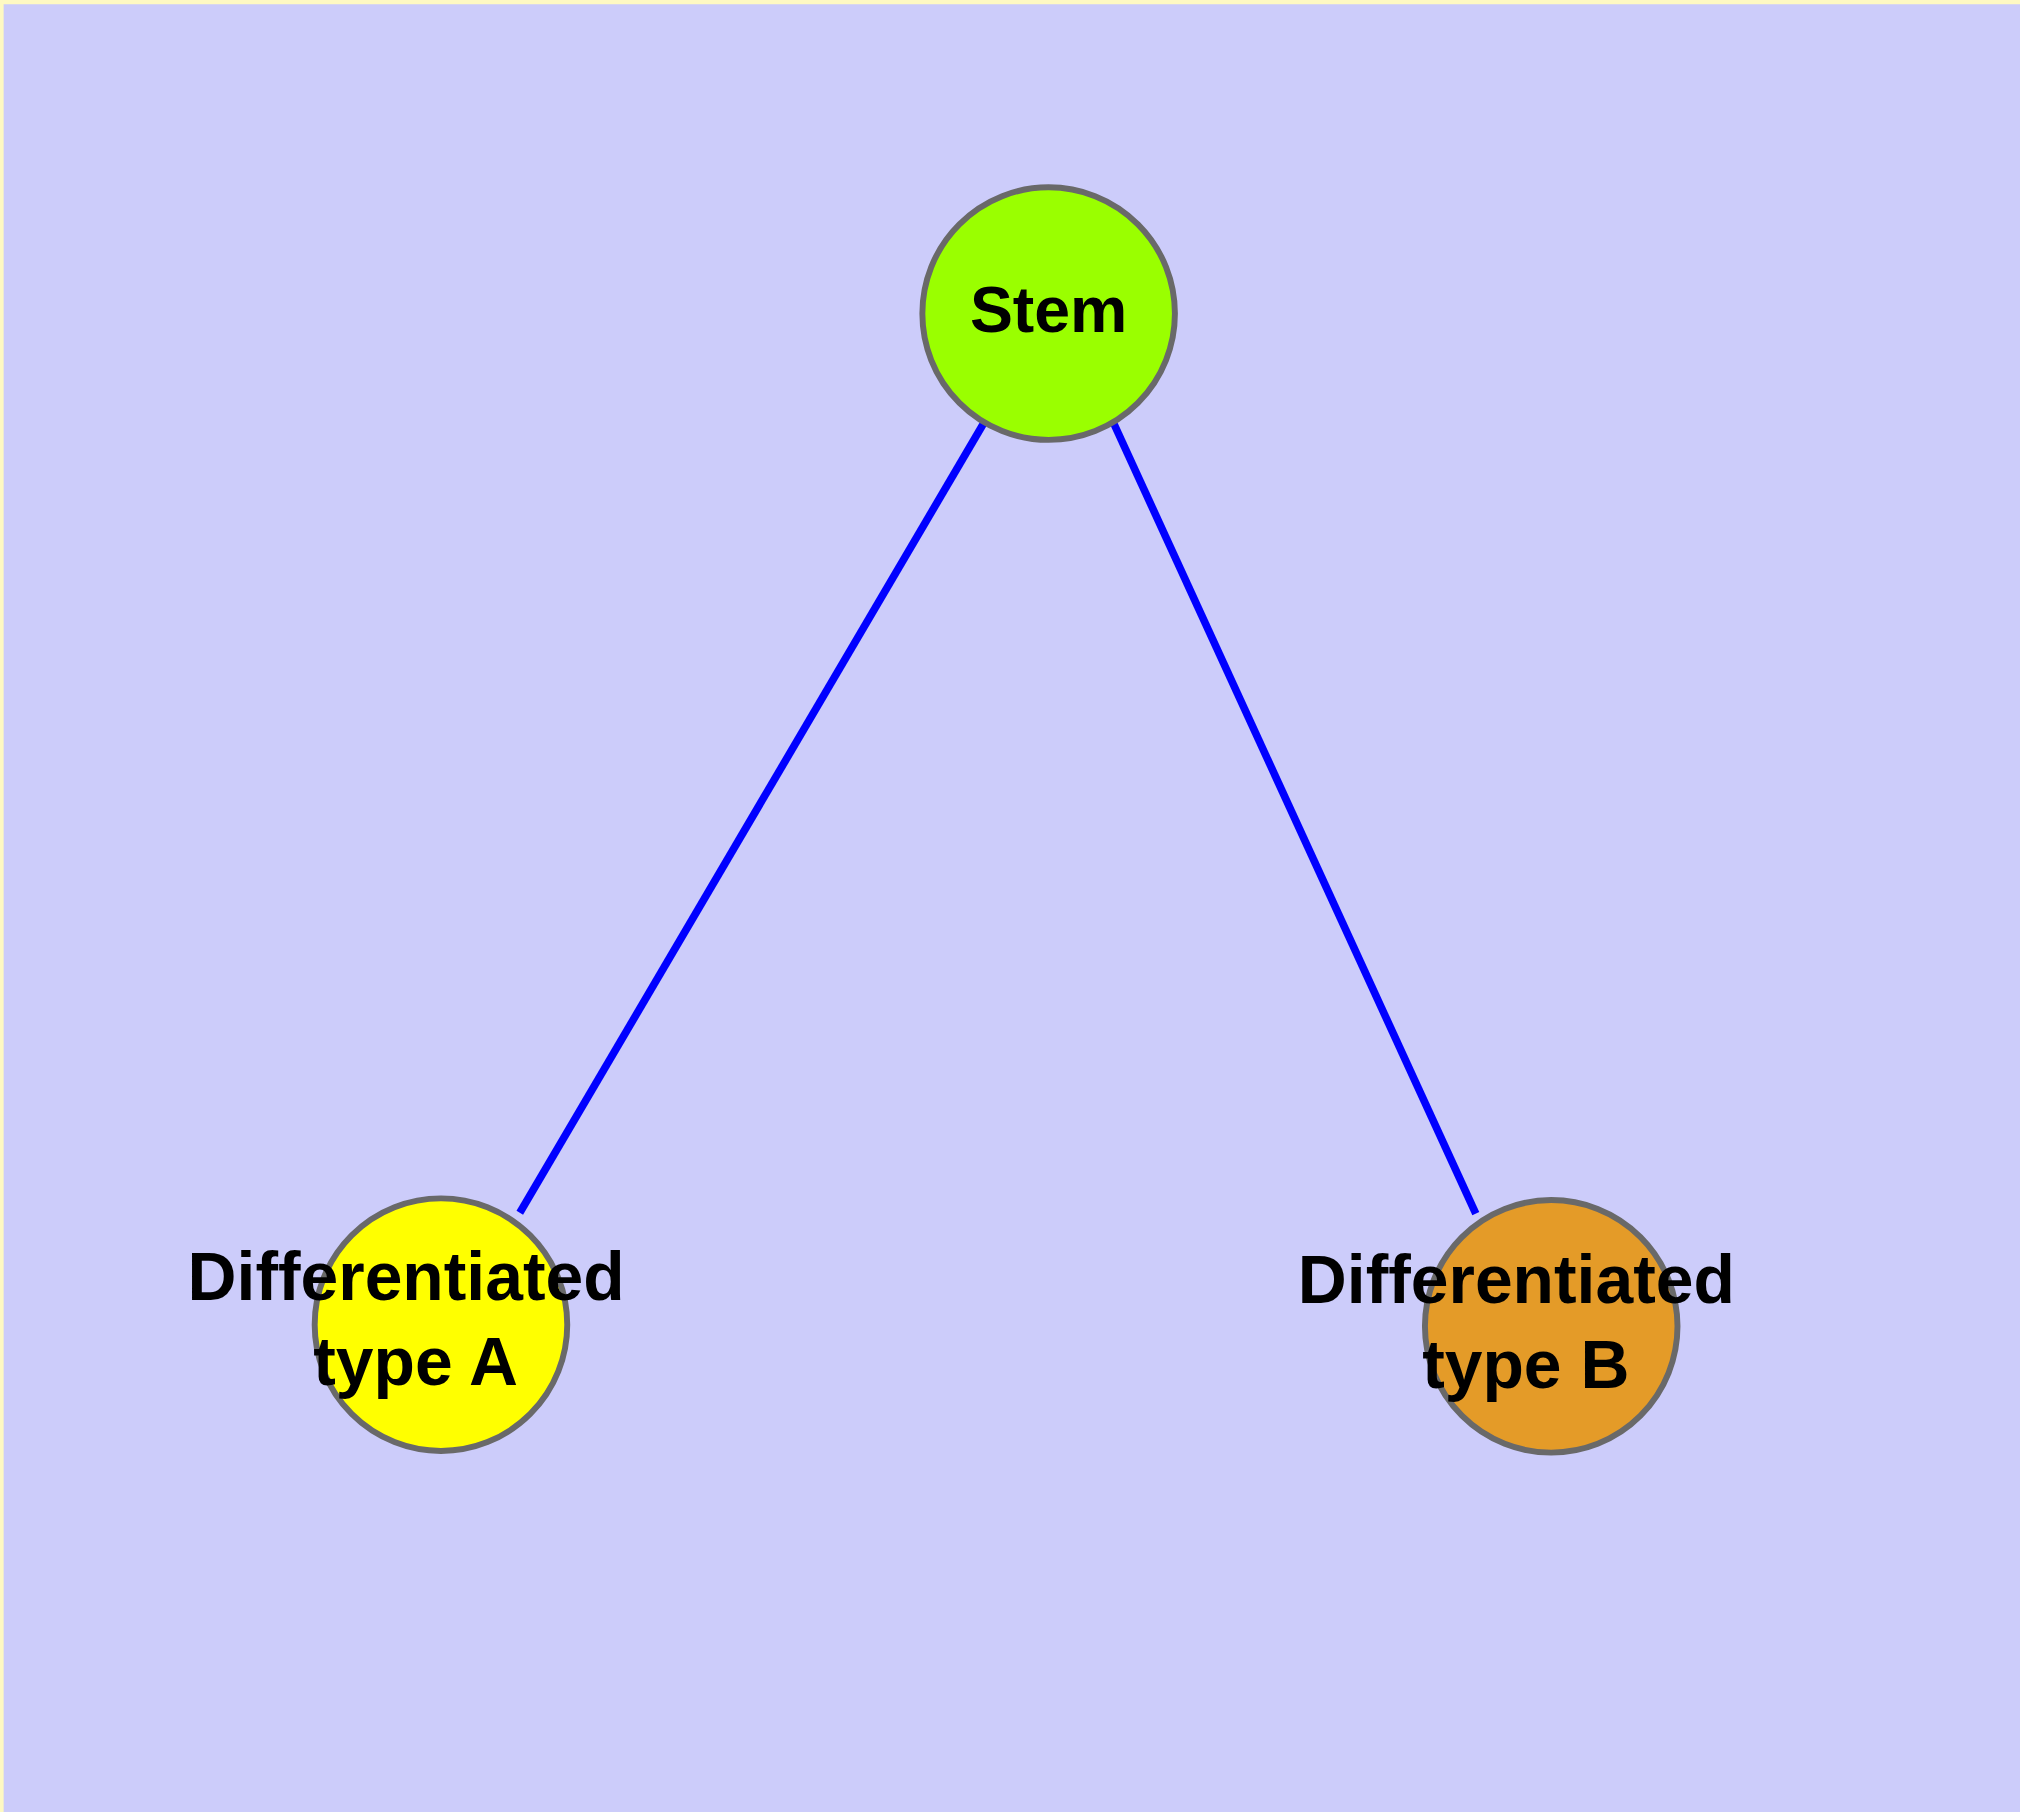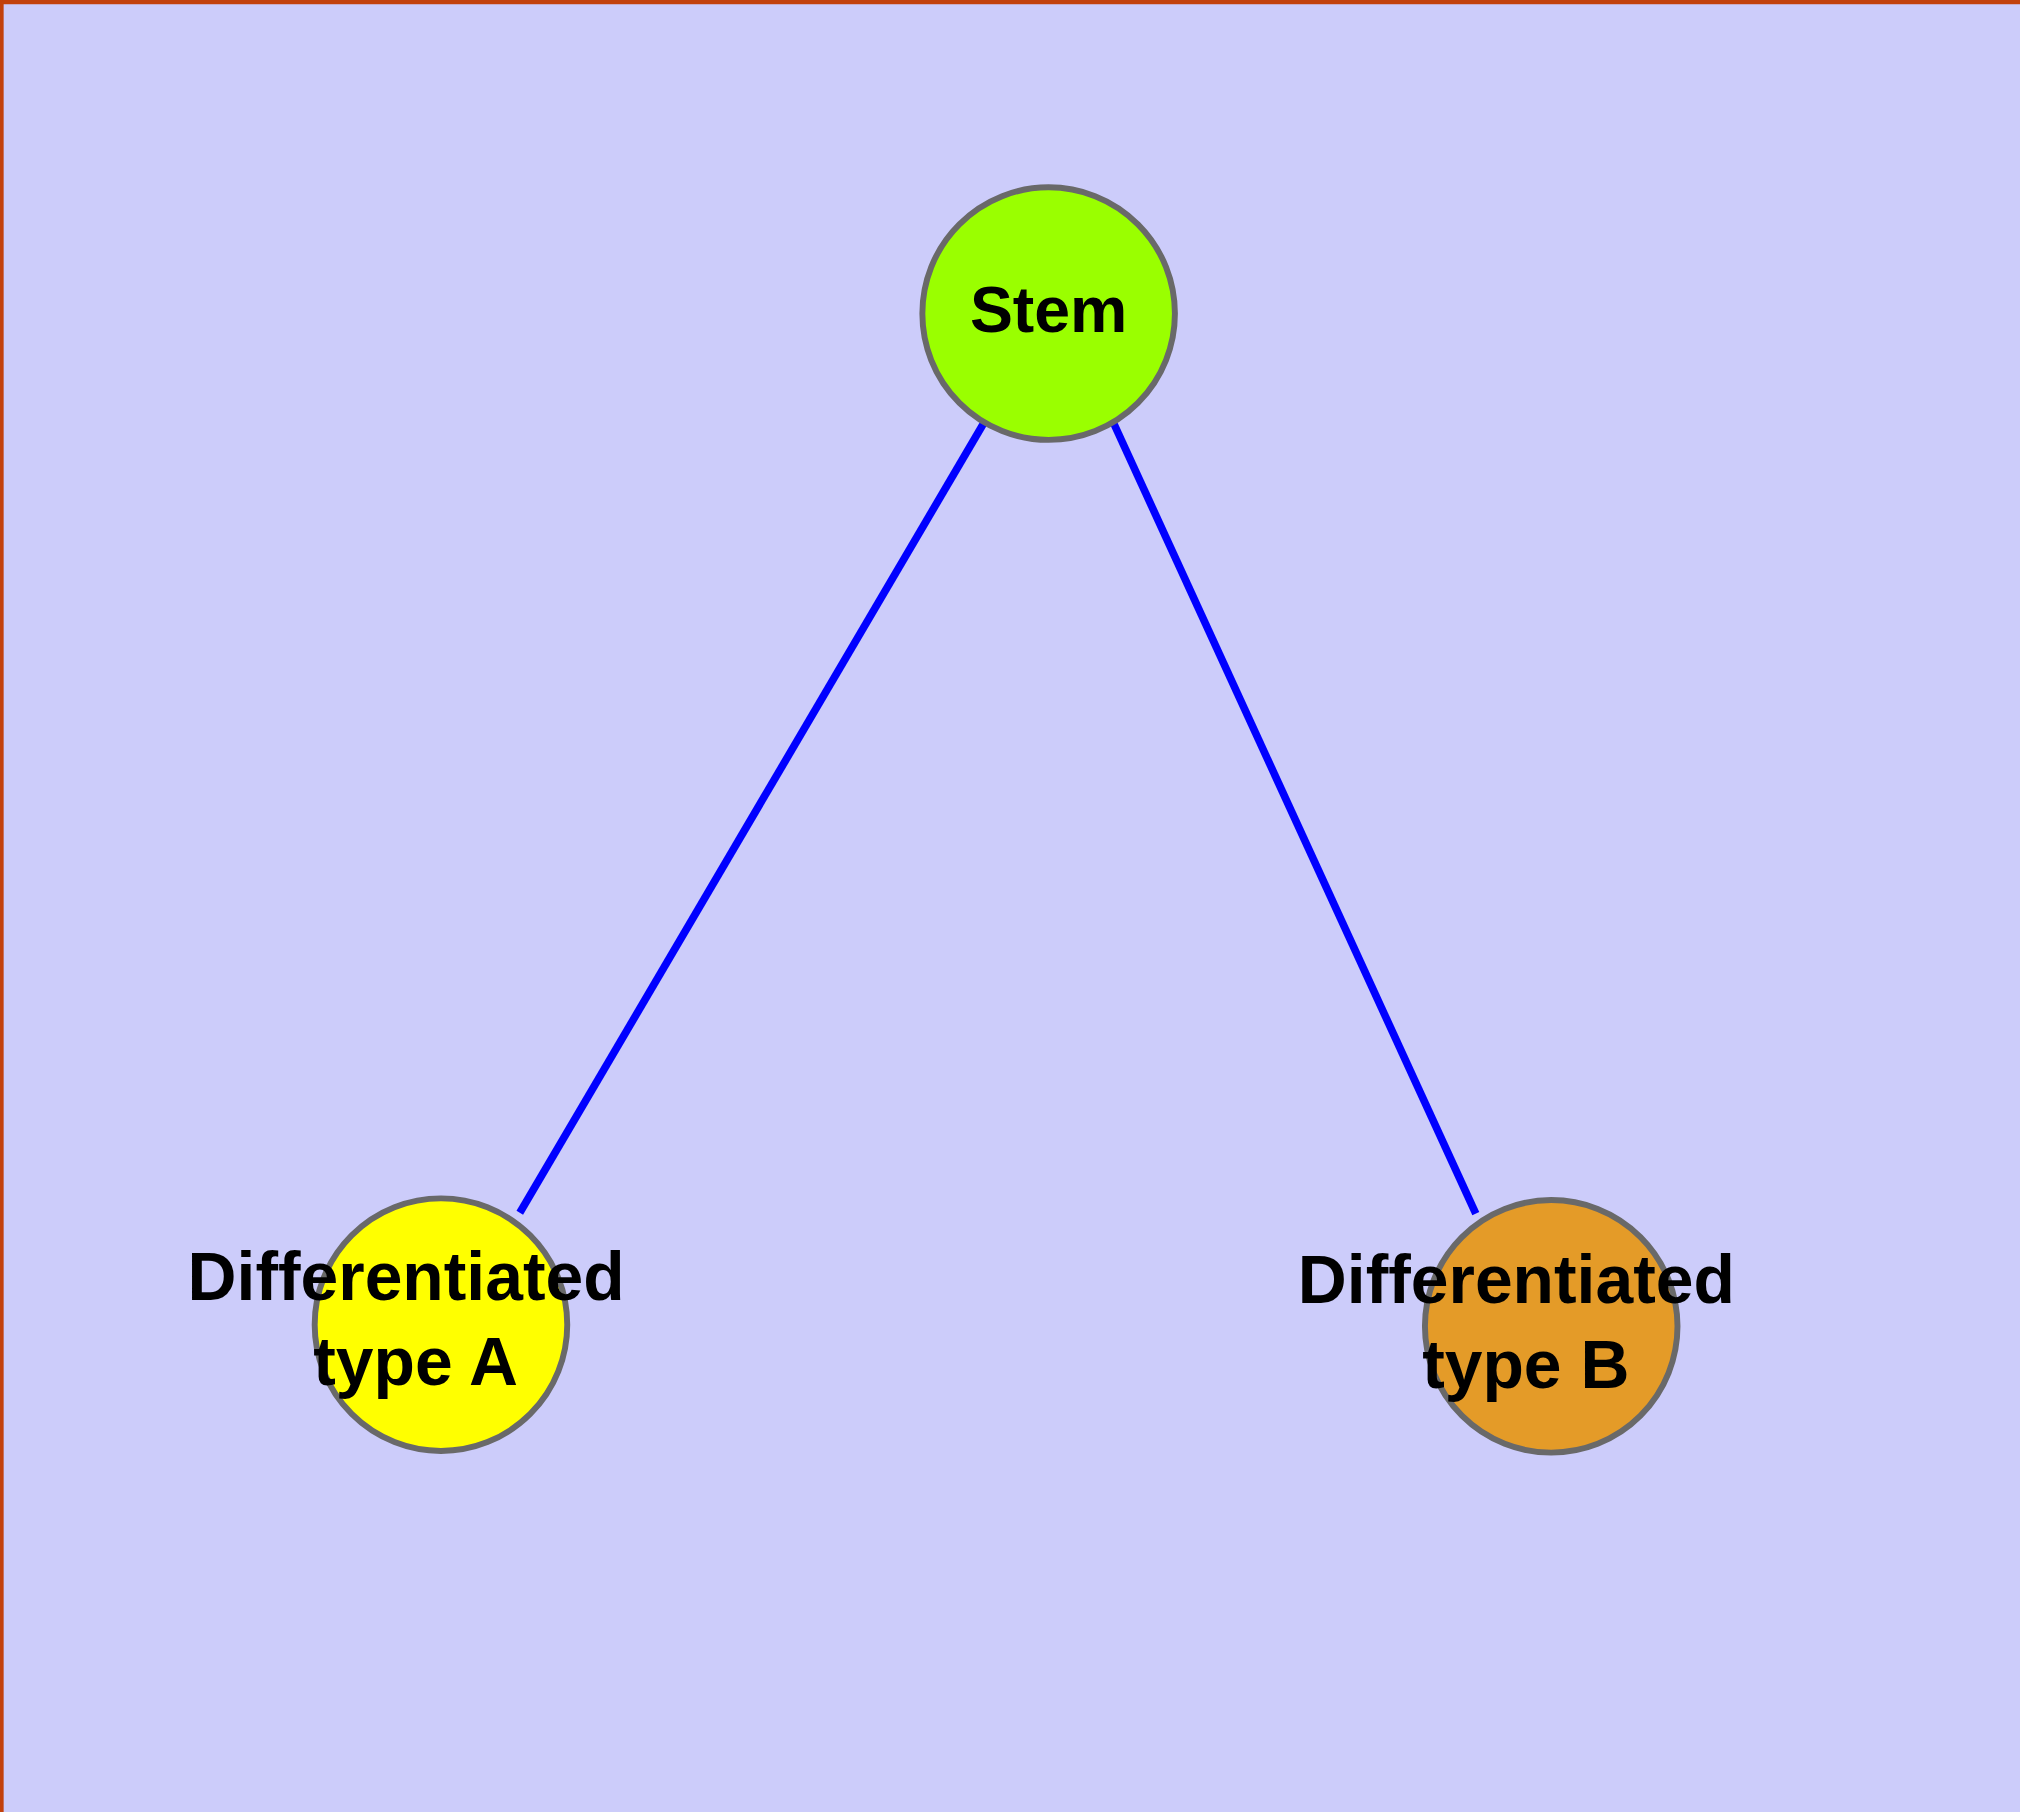--- a/index.html
+++ b/index.html
@@ -11,21 +11,21 @@
   body {
     width: 2021px;
     height: 1812px;
     overflow: hidden;
     font-family: "Liberation Sans", sans-serif;
   }
   #canvas {
     position: relative;
     width: 2021px;
     height: 1812px;
-    background: #c2410c;
+    background: #fef9c3;
   }
   #graph-svg {
     position: absolute;
     top: 0;
     left: 0;
     width: 2021px;
     height: 1812px;
     display: block;
   }
   .node-label {

